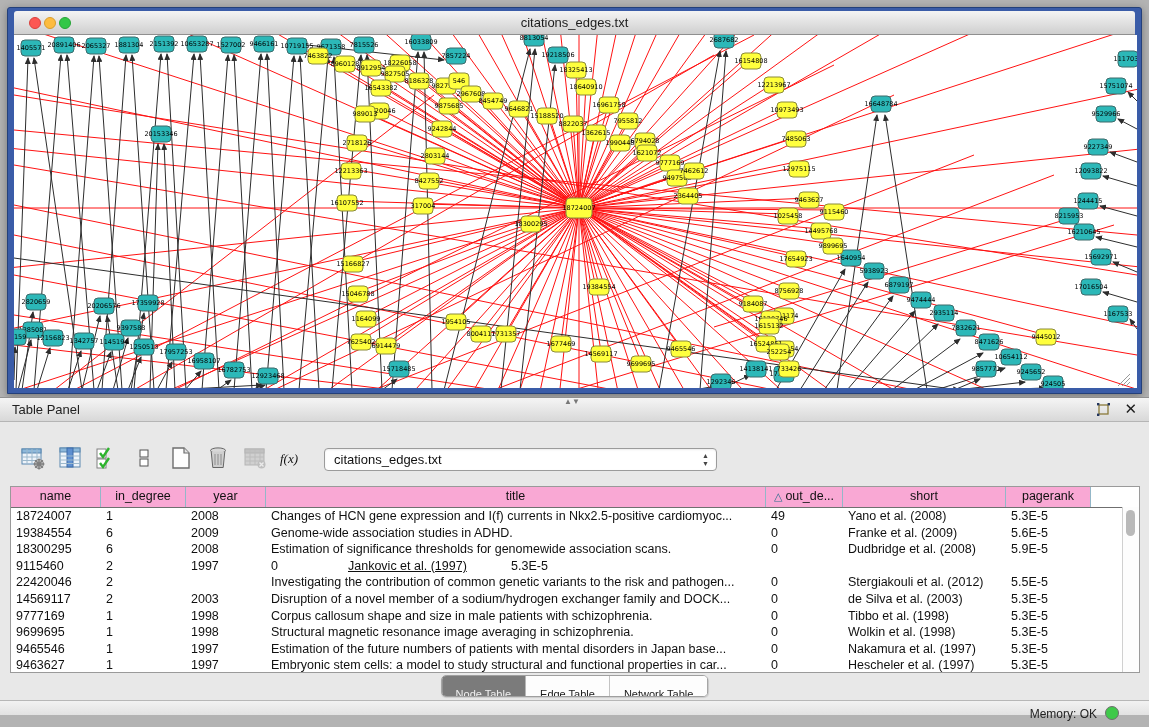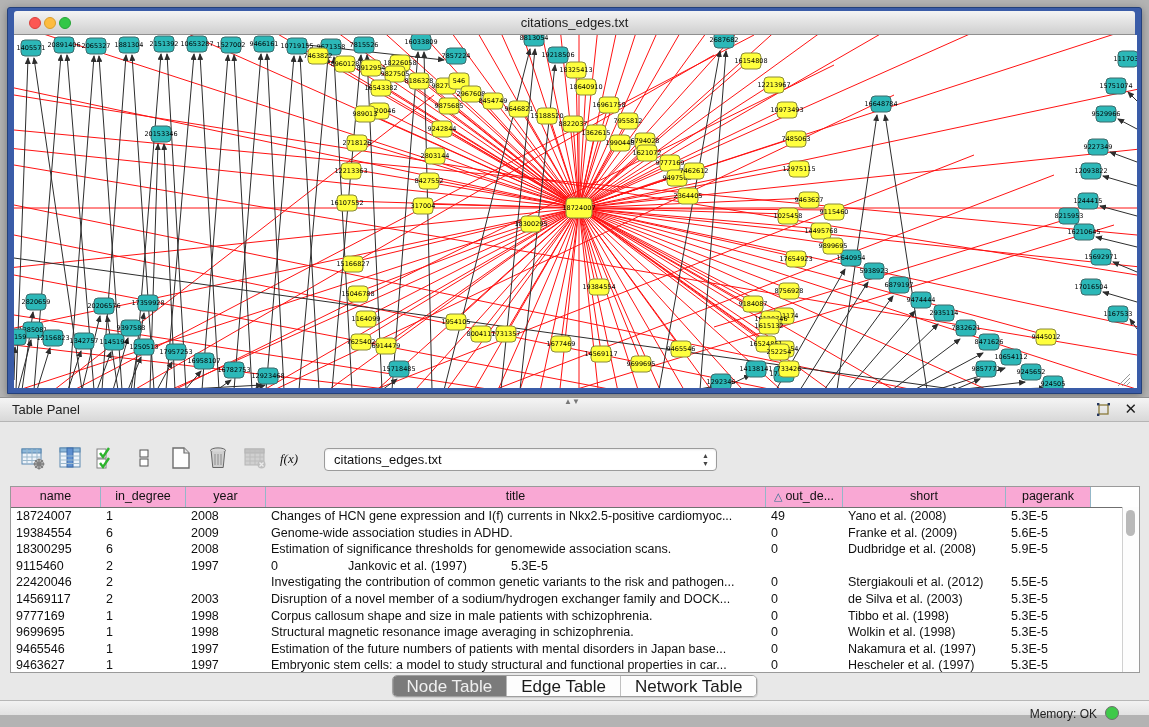--- a/index.html
+++ b/index.html
@@ -47,21 +47,21 @@
   .sort-tri{color:#2e6e8e;font-size:11px;margin-right:3px;}
   .tbody{position:relative;}
   .tr{display:flex;height:16.6px;line-height:16.6px;font-size:12.5px;color:#101010;cursor:default;}
   .td{box-sizing:border-box;padding-left:5px;overflow:hidden;white-space:nowrap;}
   .vscroll{position:absolute;right:0;top:20px;bottom:0;width:16px;background:#fdfdfd;border-left:1px solid #d0d0d0;cursor:pointer;}
   .vthumb{position:absolute;left:3px;top:3px;width:9px;height:26px;background:#b9b9b9;border-radius:5px;}
 
   .tabs{position:absolute;left:50%;transform:translateX(-50%);top:277px;display:flex;
     border:1px solid #9f9f9f;border-radius:5px;overflow:hidden;background:#fff;height:20px;
     box-shadow:0 1px 1px rgba(0,0,0,.12);}
-  .tab{font-size:17px;line-height:20px;padding:1px 14px;color:#1a1a1a;background:#fdfdfd;
+  .tab{font-size:11px;line-height:20px;padding:8px 14px;color:#1a1a1a;background:#fdfdfd;
     border-right:1px solid #bdbdbd;cursor:pointer;white-space:nowrap;}
   .tab:last-child{border-right:none;}
   .tab.selected{background:#7b7b7b;color:#f0f0f0;}
 
   .status-bar{position:absolute;left:0;top:700px;width:1149px;height:15px;
     background:linear-gradient(#f2f2f2,#e2e2e2);border-top:1px solid #b7b7b7;box-sizing:border-box;}
   .mem-label{position:absolute;right:52px;top:6px;font-size:12px;color:#222;}
   .mem-dot{position:absolute;right:30px;top:5px;width:14px;height:14px;border-radius:50%;
     background:#3fc94a;border:1px solid #6e6e6e;box-sizing:border-box;}
 </style>
@@ -950,21 +950,21 @@
             <div class="td" style="width: 500px;">Estimation of significance thresholds for genomewide association scans.</div>
             <div class="td" style="width: 77px;">0</div>
             <div class="td" style="width: 163px;">Dudbridge et al. (2008)</div>
             <div class="td" style="width: 85px;">5.9E-5</div>
           </div>
           <div class="tr">
             <div class="td" style="width: 90px;">9115460</div>
             <div class="td" style="width: 85px;">2</div>
             <div class="td" style="width: 80px;">1997</div>
             <div class="td" style="width: 77px;">0</div>
-            <div class="td" style="width: 163px;">Jankovic et al. (1997)</div>
+            <div class="td" style="width: 163px; text-decoration: underline;">Jankovic et al. (1997)</div>
             <div class="td" style="width: 85px;">5.3E-5</div>
           </div>
           <div class="tr">
             <div class="td" style="width: 90px;">22420046</div>
             <div class="td" style="width: 85px;">2</div>
             <div class="td" style="width: 80px; margin-top: 16px;">2012</div>
             <div class="td" style="width: 500px;">Investigating the contribution of common genetic variants to the risk and pathogen...</div>
             <div class="td" style="width: 77px;">0</div>
             <div class="td" style="width: 163px;">Stergiakouli et al. (2012)</div>
             <div class="td" style="width: 85px;">5.5E-5</div>

